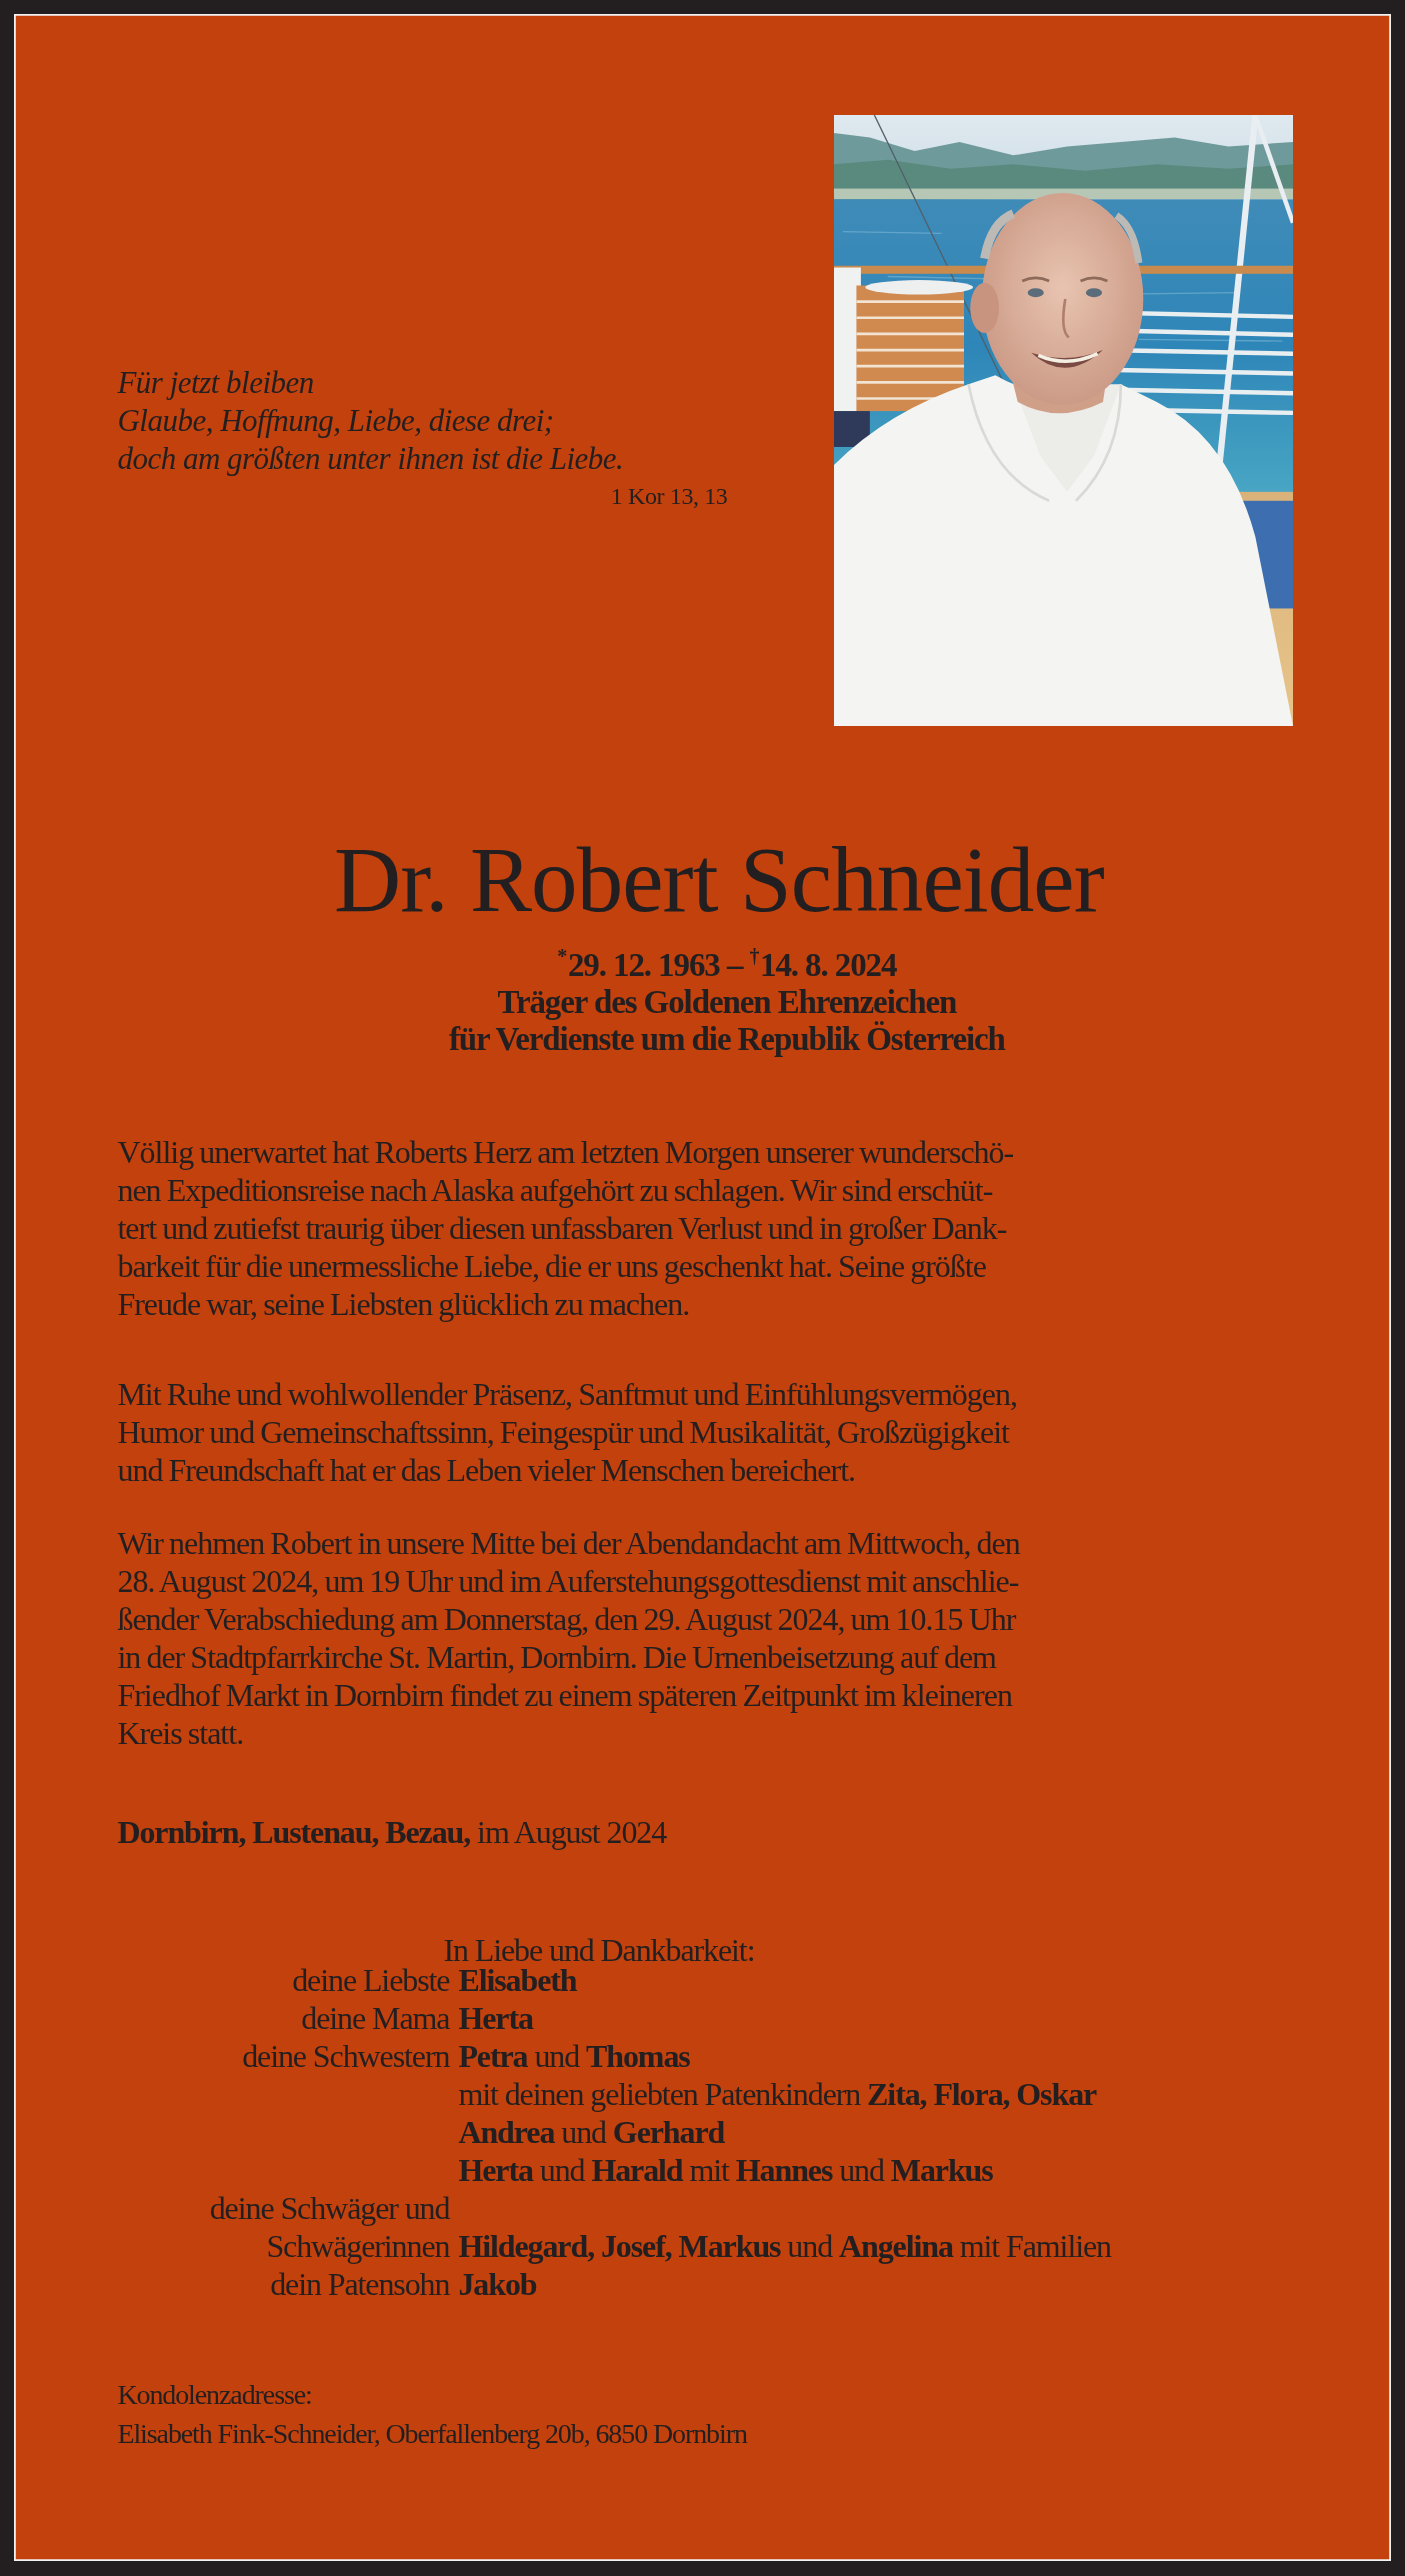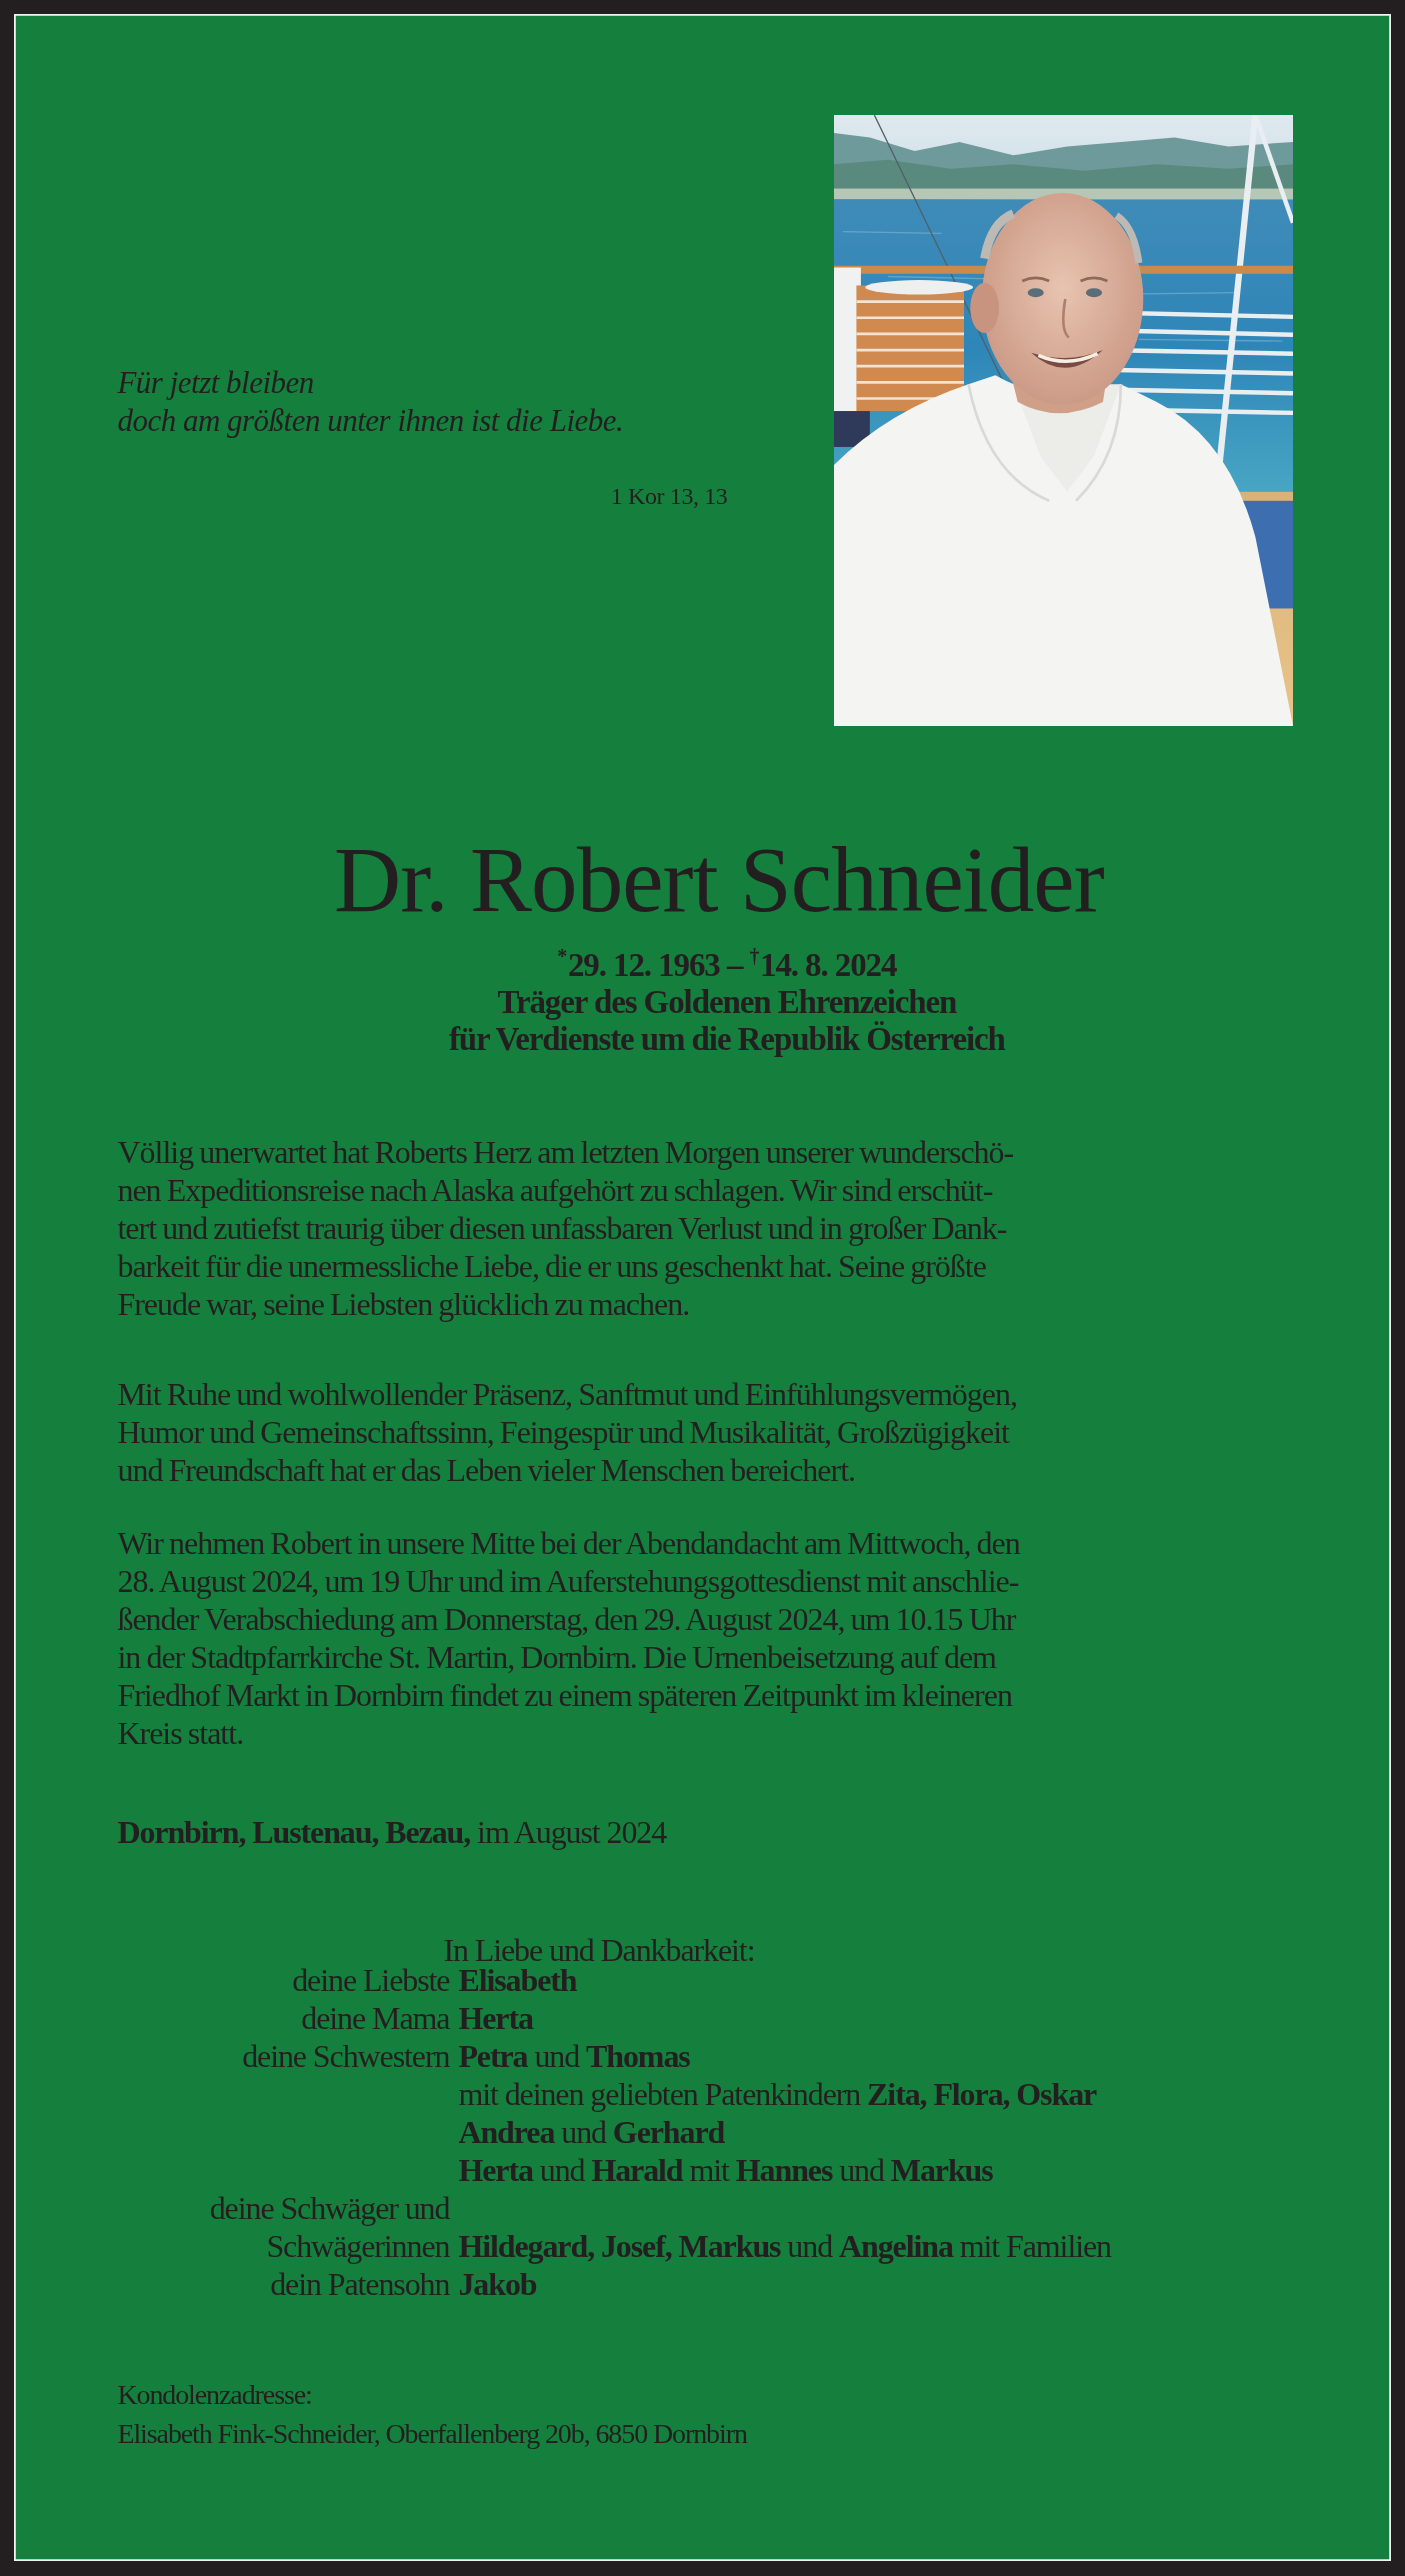--- a/index.html
+++ b/index.html
@@ -8,21 +8,21 @@
     background: #231f20;
     position: relative;
     overflow: hidden;
     font-family: "Liberation Serif", "DejaVu Serif", serif;
     color: #231f20;
   }
   .page {
     position: absolute;
     left: 14.4px; top: 14.4px;
     width: 1377px; height: 2547px;
-    background: #15803d;
+    background: #c2410c;
     box-shadow: inset 0 0 0 1.8px #f2f2f2;
   }
   .abs { position: absolute; }
 
   
   .quote {
     left: 103px; top: 350px; width: 628px;
     font-style: italic;
     font-size: 31px;
     line-height: 38px;
@@ -118,20 +118,21 @@
   }
   .condolence .line { display: block; }
 </style>
 </head>
 <body>
 
 <div class="page">
 
   <div class="abs quote">
     <span class="line">Für jetzt bleiben</span>
+    <span class="line">Glaube, Hoffnung, Liebe, diese drei;</span>
     <span class="line">doch am größten unter ihnen ist die Liebe.</span>
   </div>
   <div class="abs quote-ref">1 Kor 13, 13</div>
 
   <div class="abs photo" title="Portrait of a smiling bald man in a white shirt on the deck of a boat, lake and mountains behind">
     <svg viewBox="0 0 512 681" preserveAspectRatio="none">
       <defs>
         <linearGradient id="sky" x1="0" y1="0" x2="0" y2="1">
           <stop offset="0" stop-color="#dfe9ef"></stop>
           <stop offset="1" stop-color="#c9d9e4"></stop>

